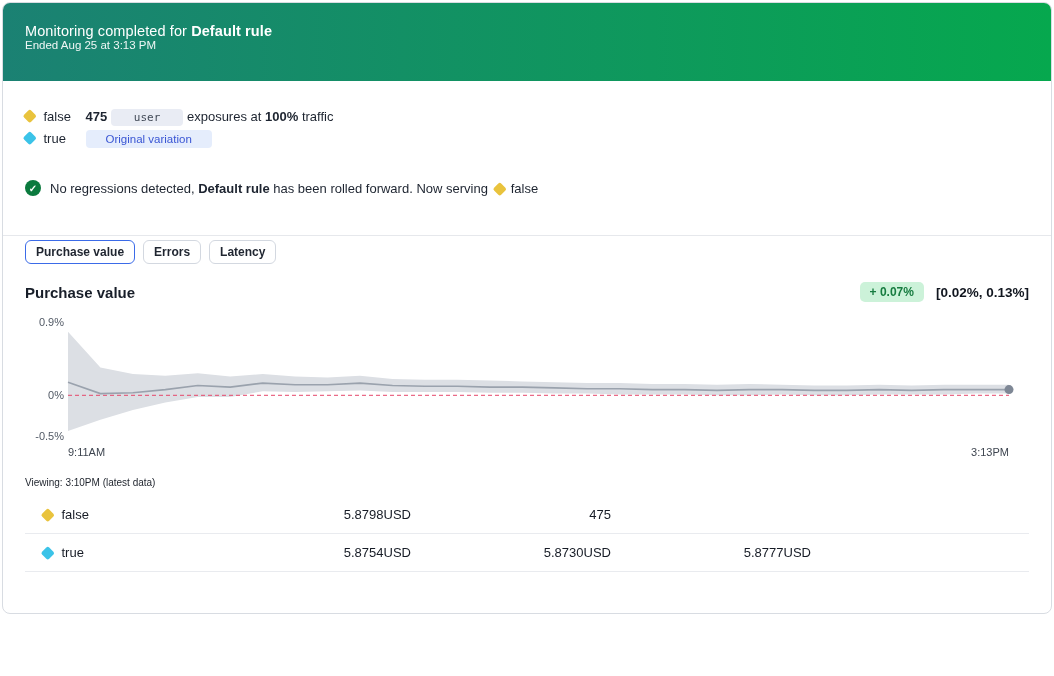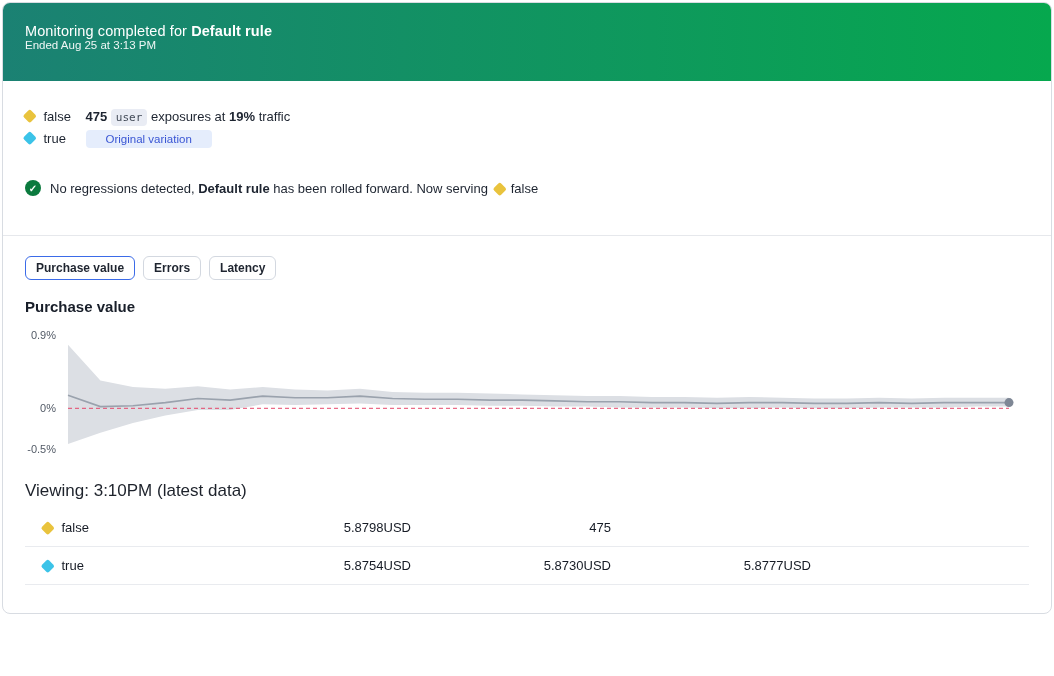--- a/index.html
+++ b/index.html
@@ -30,37 +30,37 @@
   }
   .diamond.inline { margin: 0 3px; vertical-align: -1px; }
   .d-yellow { background: var(--variation_false); }
   .d-blue   { background: var(--variation_true); }
   .var-name { margin-left: 9px; min-width: 36px; color: #1d2430; }
   .row-content { margin-left: 6px; }
   .row-content strong { font-weight: 700; }
   .user-badge {
     font-family: "DejaVu Sans Mono", monospace; font-size: 11px;
     background: var(--badge_user_bg); color: var(--badge_user_text);
-    padding: 2px 5px; border-radius: 4px;
+    padding: 2px 23px; border-radius: 4px;
   }
   .orig-badge {
     background: var(--badge_original_bg); color: var(--badge_original_text);
     font-size: 11.5px; font-weight: 500; padding: 3px 20px; border-radius: 4px;
   }
   .status-row { display: flex; align-items: center; margin-top: 28px; height: 22px; }
   .check-icon {
     width: 16px; height: 16px; border-radius: 50%; flex: none;
     background: var(--success_icon_bg); color: #fff;
     display: flex; align-items: center; justify-content: center;
     font-size: 10px; font-weight: 700; margin-right: 9px;
   }
   .status-text strong { font-weight: 700; }
 
   
-  .metrics { border-top: 1px solid #e6e8ec; padding: 20px 22px 24px; flex: 1; }
+  .metrics { border-top: 1px solid #e6e8ec; padding: 4px 22px 24px; flex: 1; }
   .tabs { display: flex; gap: 8px; }
   .tab {
     font-family: inherit; font-size: 12px; font-weight: 600; color: #1f2530;
     background: #fff; border: 1px solid #d3d8e0; border-radius: 6px;
     padding: 0 10px; height: 24px; cursor: pointer;
   }
   .tab.active { border-color: var(--tab_active_border); }
 
   .metric-header { display: flex; justify-content: space-between; align-items: center; margin-top: 18px; }
   .metric-title { font-size: 15px; font-weight: 700; color: #181e29; }
@@ -68,29 +68,29 @@
   .change-badge {
     background: var(--positive_badge_bg); color: var(--positive_badge_text);
     font-size: 12px; font-weight: 600; padding: 3px 10px; border-radius: 5px;
   }
   .interval { font-size: 13.5px; font-weight: 700; color: #11161f; }
 
   
   .chart { display: flex; margin-top: 16px; }
   .y-axis { width: 43px; height: 122px; position: relative; flex: none; }
   .ytick {
-    position: absolute; right: 12px; transform: translateY(-50%);
+    position: absolute; right: 4px; transform: translateY(-50%);
     font-size: 11px; color: #525a66; white-space: nowrap;
   }
   .plot { flex: 1; margin-right: 20px; }
   #chart-svg { display: block; width: 100%; height: 122px; overflow: visible; }
   .x-axis { display: flex; justify-content: space-between; font-size: 11px; color: #3e4550; margin-top: 6px; }
 
   
-  .viewing { margin-top: 28px; font-size: 17px; color: #1d222b; }
+  .viewing { margin-top: 19px; font-size: 10px; color: #1d222b; }
   .table { margin-top: 8px; }
   .t-head, .t-row {
     display: grid; grid-template-columns: 1fr 175px 200px 200px 200px;
     align-items: center; padding: 0 18px; border-bottom: 1px solid #e9ebef;
   }
   .t-head { height: 34px; color: #565e6b; font-size: 12.5px; }
   .t-row { height: 38px; font-size: 13px; color: #171c26; }
   .cell-num { text-align: right; }
   .cell-var { display: flex; align-items: center; }
   .cell-var .lbl { margin-left: 9px; }
@@ -109,21 +109,21 @@
   </header>
 
   <section class="summary">
     <div class="summary-row">
       <span class="diamond d-yellow"></span>
       <span class="var-name">false</span>
       <span class="row-content">
         <strong>475</strong>
         <span class="user-badge">user</span>
         <span>exposures at</span>
-        <strong>19%</strong>
+        <strong>100%</strong>
         <span>traffic</span>
       </span>
     </div>
     <div class="summary-row">
       <span class="diamond d-blue"></span>
       <span class="var-name">true</span>
       <span class="row-content">
         <span class="orig-badge">Original variation</span>
       </span>
     </div>
@@ -143,35 +143,43 @@
   <section class="metrics">
 
     <div class="tabs">
       <button class="tab active">Purchase value</button>
       <button class="tab">Errors</button>
       <button class="tab">Latency</button>
     </div>
 
     <div class="metric-header">
       <h2 class="metric-title">Purchase value</h2>
+      <div class="metric-stats">
+        <span class="change-badge">+ 0.07%</span>
+        <span class="interval">[0.02%, 0.13%]</span>
+      </div>
     </div>
 
     <div class="chart">
       <div class="y-axis" id="y-axis">
           <div class="ytick" style="top: 4.06667px;">0.9%</div>
           <div class="ytick" style="top: 77.2667px;">0%</div>
           <div class="ytick" style="top: 117.933px;">-0.5%</div>
         </div>
       <div class="plot">
         <svg id="chart-svg" xmlns="http://www.w3.org/2000/svg" viewBox="0 0 941 122">
             <path d="M0.0 13.8L32.4 49.6L64.9 56.1L97.3 57.7L129.8 55.3L162.2 58.6L194.7 56.1L227.1 58.6L259.6 59.4L292.0 57.7L324.5 61.0L356.9 61.8L389.4 61.8L421.8 62.6L454.3 63.4L486.7 64.3L519.2 65.1L551.6 65.1L584.1 65.9L616.5 65.9L649.0 66.7L681.4 65.9L713.9 66.7L746.3 67.5L778.8 67.5L811.2 66.7L843.7 67.5L876.1 66.7L908.6 66.7L941.0 66.7L941.0 75.6L908.6 75.6L876.1 76.5L843.7 76.5L811.2 76.5L778.8 77.3L746.3 77.3L713.9 76.5L681.4 77.3L649.0 77.3L616.5 76.5L584.1 76.5L551.6 76.5L519.2 75.6L486.7 75.6L454.3 74.8L421.8 74.8L389.4 74.0L356.9 74.0L324.5 74.0L292.0 72.4L259.6 73.2L227.1 74.0L194.7 73.2L162.2 78.9L129.8 78.9L97.3 84.6L64.9 91.9L32.4 101.7L0.0 113.1Z" fill="#dcdfe4"></path>
             <line x1="0" y1="77.3" x2="941" y2="77.3" stroke="#e5476b" stroke-width="1" stroke-dasharray="4 3"></line>
             <polyline points="0.0,64.3 32.4,75.6 64.9,74.8 97.3,71.6 129.8,67.5 162.2,69.1 194.7,65.1 227.1,66.7 259.6,66.7 292.0,65.1 324.5,67.5 356.9,68.3 389.4,68.3 421.8,69.1 454.3,69.1 486.7,69.9 519.2,70.8 551.6,70.8 584.1,71.6 616.5,71.6 649.0,72.4 681.4,71.6 713.9,71.6 746.3,72.4 778.8,72.4 811.2,71.6 843.7,72.4 876.1,71.6 908.6,71.6 941.0,71.6" fill="none" stroke="#9aa2ad" stroke-width="1.6"></polyline>
             <circle cx="941" cy="71.6" r="4.5" fill="#7e8795"></circle>
           </svg>
+        <div class="x-axis">
+          <span>9:11AM</span>
+          <span>3:13PM</span>
+        </div>
       </div>
     </div>
 
     <div class="viewing">Viewing: 3:10PM (latest data)</div>
 
     <div class="table">
       <div class="t-row">
         <span class="cell-var">
           <span class="diamond d-yellow"></span>
           <span class="lbl">false</span>

